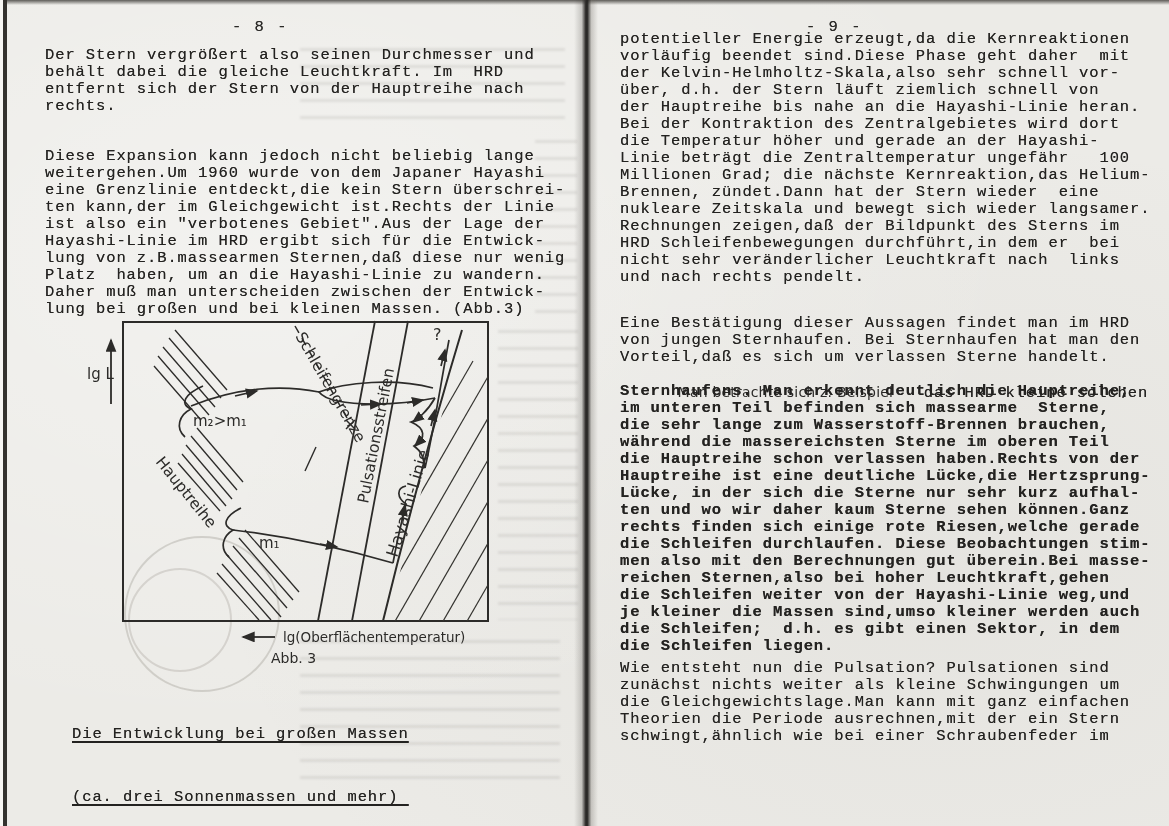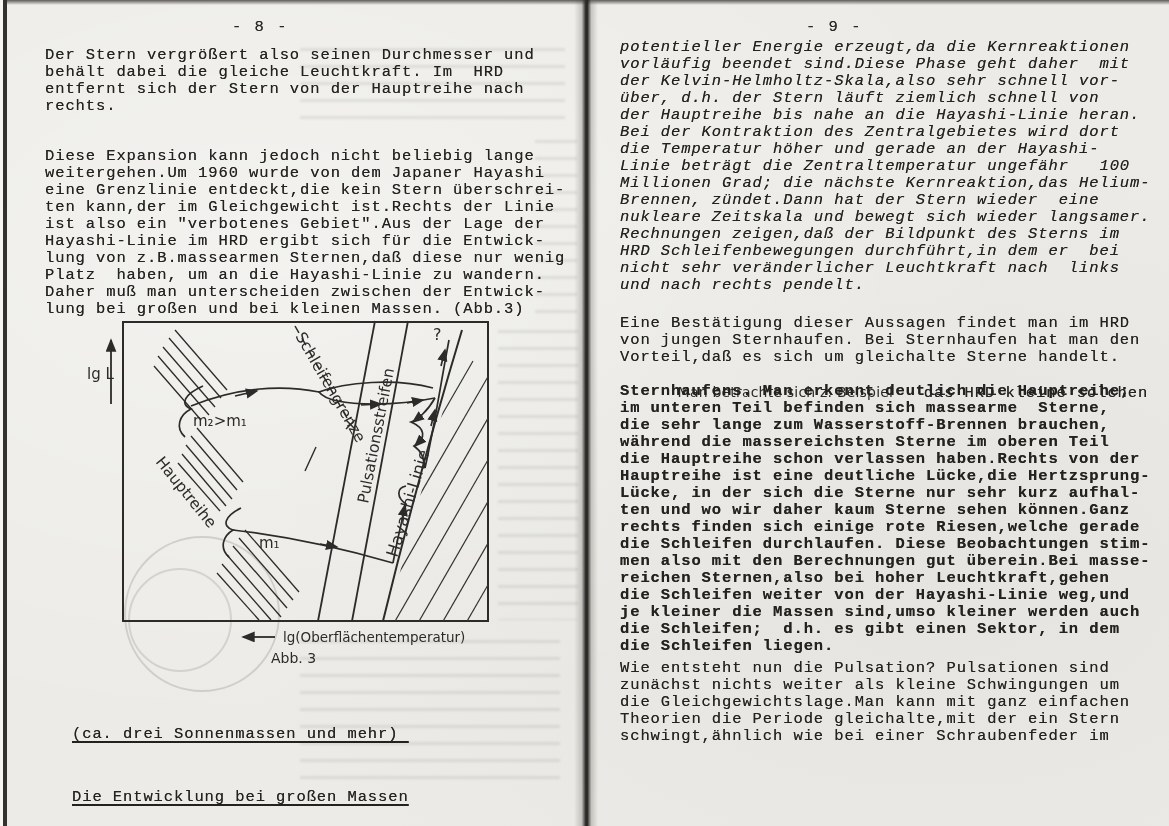--- a/index.html
+++ b/index.html
@@ -154,46 +154,46 @@
     <text class="hand" x="118" y="110" font-size="15" font-family="DejaVu Sans, sans-serif">m₂&gt;m₁</text>
     <text class="hand" x="184" y="232" font-size="15" font-family="DejaVu Sans, sans-serif">m₁</text>
     <text class="hand" x="358" y="24" font-size="16" font-family="DejaVu Sans, sans-serif">?</text>
 
     <line x1="200" y1="321" x2="168" y2="321" stroke="#2c2b29" stroke-width="1.8" marker-end="url(#arr)"></line>
     <text class="hand" x="208" y="326" font-size="13.5" font-family="DejaVu Sans, sans-serif">lg(Oberflächentemperatur)</text>
     <text class="hand" x="196" y="347" font-size="14" font-family="DejaVu Sans, sans-serif">Abb. 3</text>
   </svg>
 
   <div class="tw" style="left:72px;top:682px;width:500px;line-height:21px;">
+    <div><span class="underline">Die Entwicklung bei großen Massen</span></div>
     <div><span class="underline">(ca. drei Sonnenmassen und mehr) </span></div>
-    <div><span class="underline">Die Entwicklung bei großen Massen</span></div>
   </div>
 
   <div class="hdr" style="left:806px;top:18px;">- 9 -</div>
 
-  <div class="tw" style="left:620px;top:39px;width:545px;font-style:italic;">potentieller Energie erzeugt,da die Kernreaktionen
+  <div class="tw" style="left:620px;top:31px;width:545px;">potentieller Energie erzeugt,da die Kernreaktionen
 vorläufig beendet sind.Diese Phase geht daher  mit
 der Kelvin-Helmholtz-Skala,also sehr schnell vor-
 über, d.h. der Stern läuft ziemlich schnell von
 der Hauptreihe bis nahe an die Hayashi-Linie heran.
 Bei der Kontraktion des Zentralgebietes wird dort
 die Temperatur höher und gerade an der Hayashi-
 Linie beträgt die Zentraltemperatur ungefähr   100
 Millionen Grad; die nächste Kernreaktion,das Helium-
 Brennen, zündet.Dann hat der Stern wieder  eine
 nukleare Zeitskala und bewegt sich wieder langsamer.
 Rechnungen zeigen,daß der Bildpunkt des Sterns im
 HRD Schleifenbewegungen durchführt,in dem er  bei
 nicht sehr veränderlicher Leuchtkraft nach  links
 und nach rechts pendelt.</div>
 
   <div style="position:absolute;left:620px;top:315px;width:545px;">
     <div class="tw" style="position:static;">Eine Bestätigung dieser Aussagen findet man im HRD
 von jungen Sternhaufen. Bei Sternhaufen hat man den
-Vorteil,daß es sich um gleichalte Sterne handelt.</div>
+Vorteil,daß es sich um verlassen Sterne handelt.</div>
     <div class="mixline" style="position:static;">
       <span class="ins">Man betrachte sich z. Beispiel</span><span class="tw" style="position:static;">   das HRD kleine solchen</span>
     </div>
     <div class="tw" style="position:static;font-weight:bold;">Sternhaufens. Man erkennt deutlich die Hauptreihe;
 im unteren Teil befinden sich massearme  Sterne,
 die sehr lange zum Wasserstoff-Brennen brauchen,
 während die massereichsten Sterne im oberen Teil
 die Hauptreihe schon verlassen haben.Rechts von der
 Hauptreihe ist eine deutliche Lücke,die Hertzsprung-
 Lücke, in der sich die Sterne nur sehr kurz aufhal-
@@ -204,19 +204,19 @@
 reichen Sternen,also bei hoher Leuchtkraft,gehen
 die Schleifen weiter von der Hayashi-Linie weg,und
 je kleiner die Massen sind,umso kleiner werden auch
 die Schleifen;  d.h. es gibt einen Sektor, in dem
 die Schleifen liegen.</div>
   </div>
 
   <div class="tw" style="left:620px;top:660px;width:545px;">Wie entsteht nun die Pulsation? Pulsationen sind
 zunächst nichts weiter als kleine Schwingungen um
 die Gleichgewichtslage.Man kann mit ganz einfachen
-Theorien die Periode gleichalte,mit der ein Stern
+Theorien die Periode ausrechnen,mit der ein Stern
 schwingt,ähnlich wie bei einer Schraubenfeder im</div>
 
   <div class="topbar"></div>
   <div class="leftedge"></div>
   <div class="fold"></div>
 </div>
 
 </body></html>

